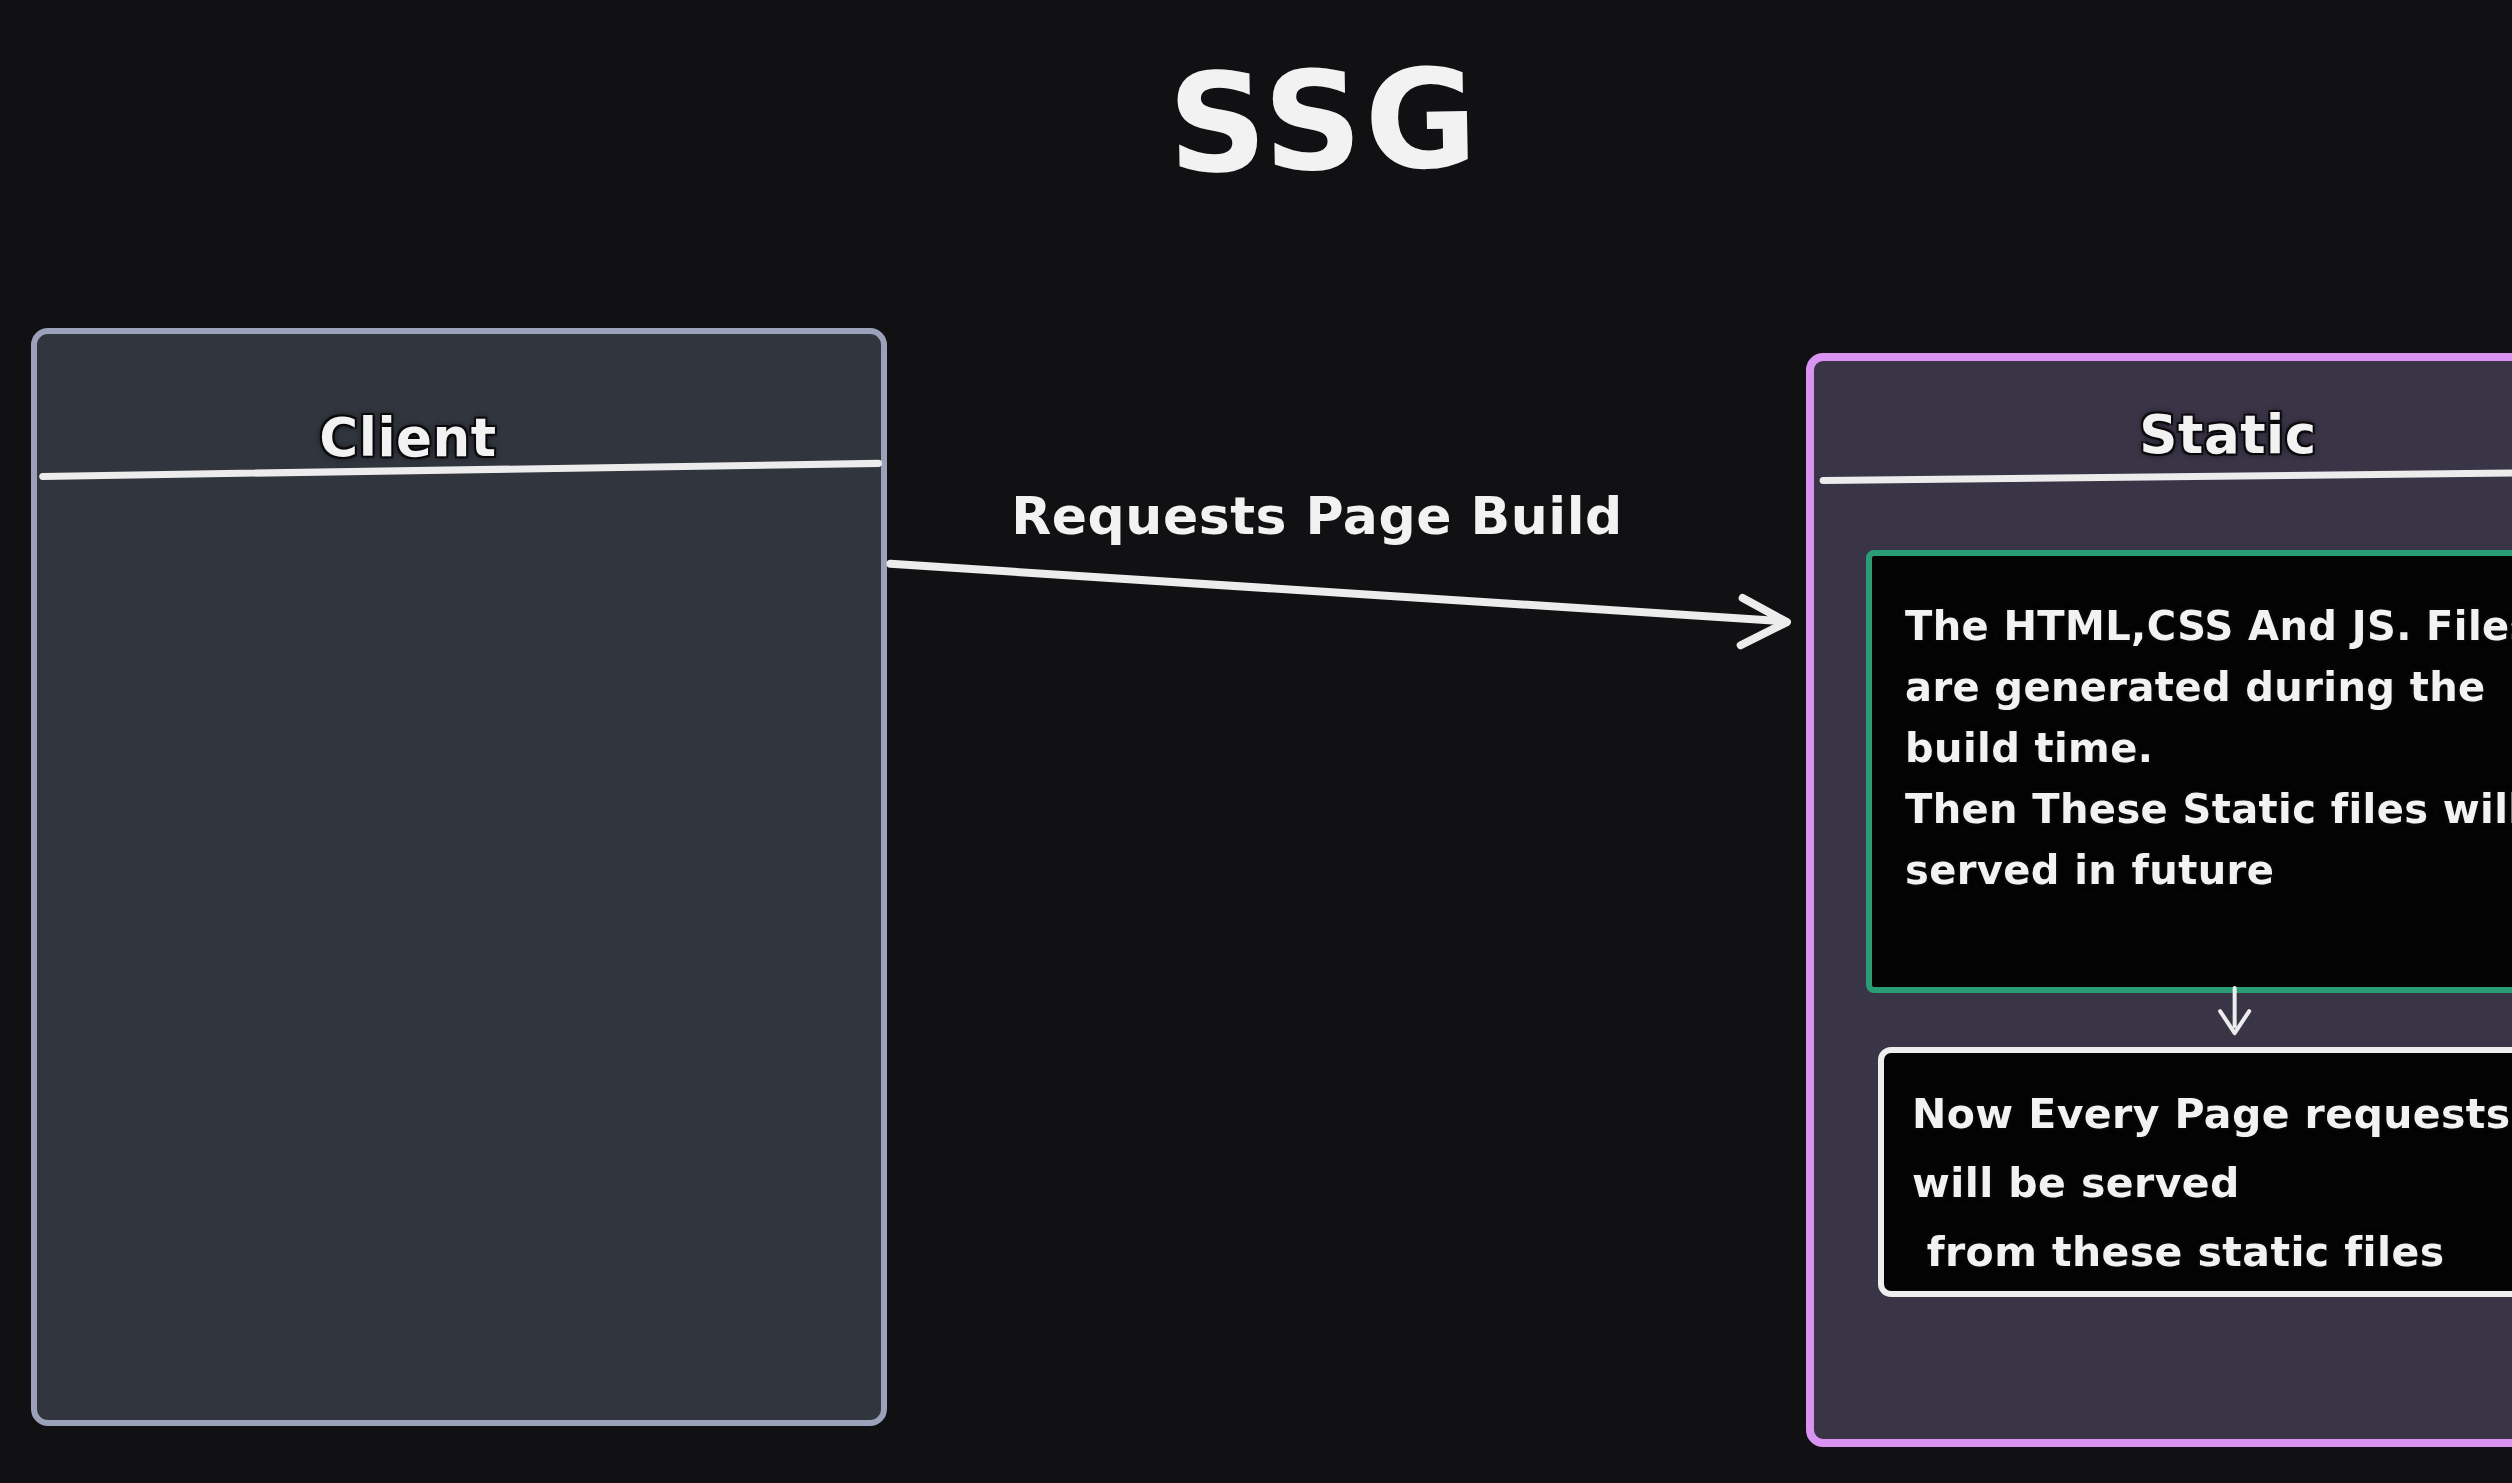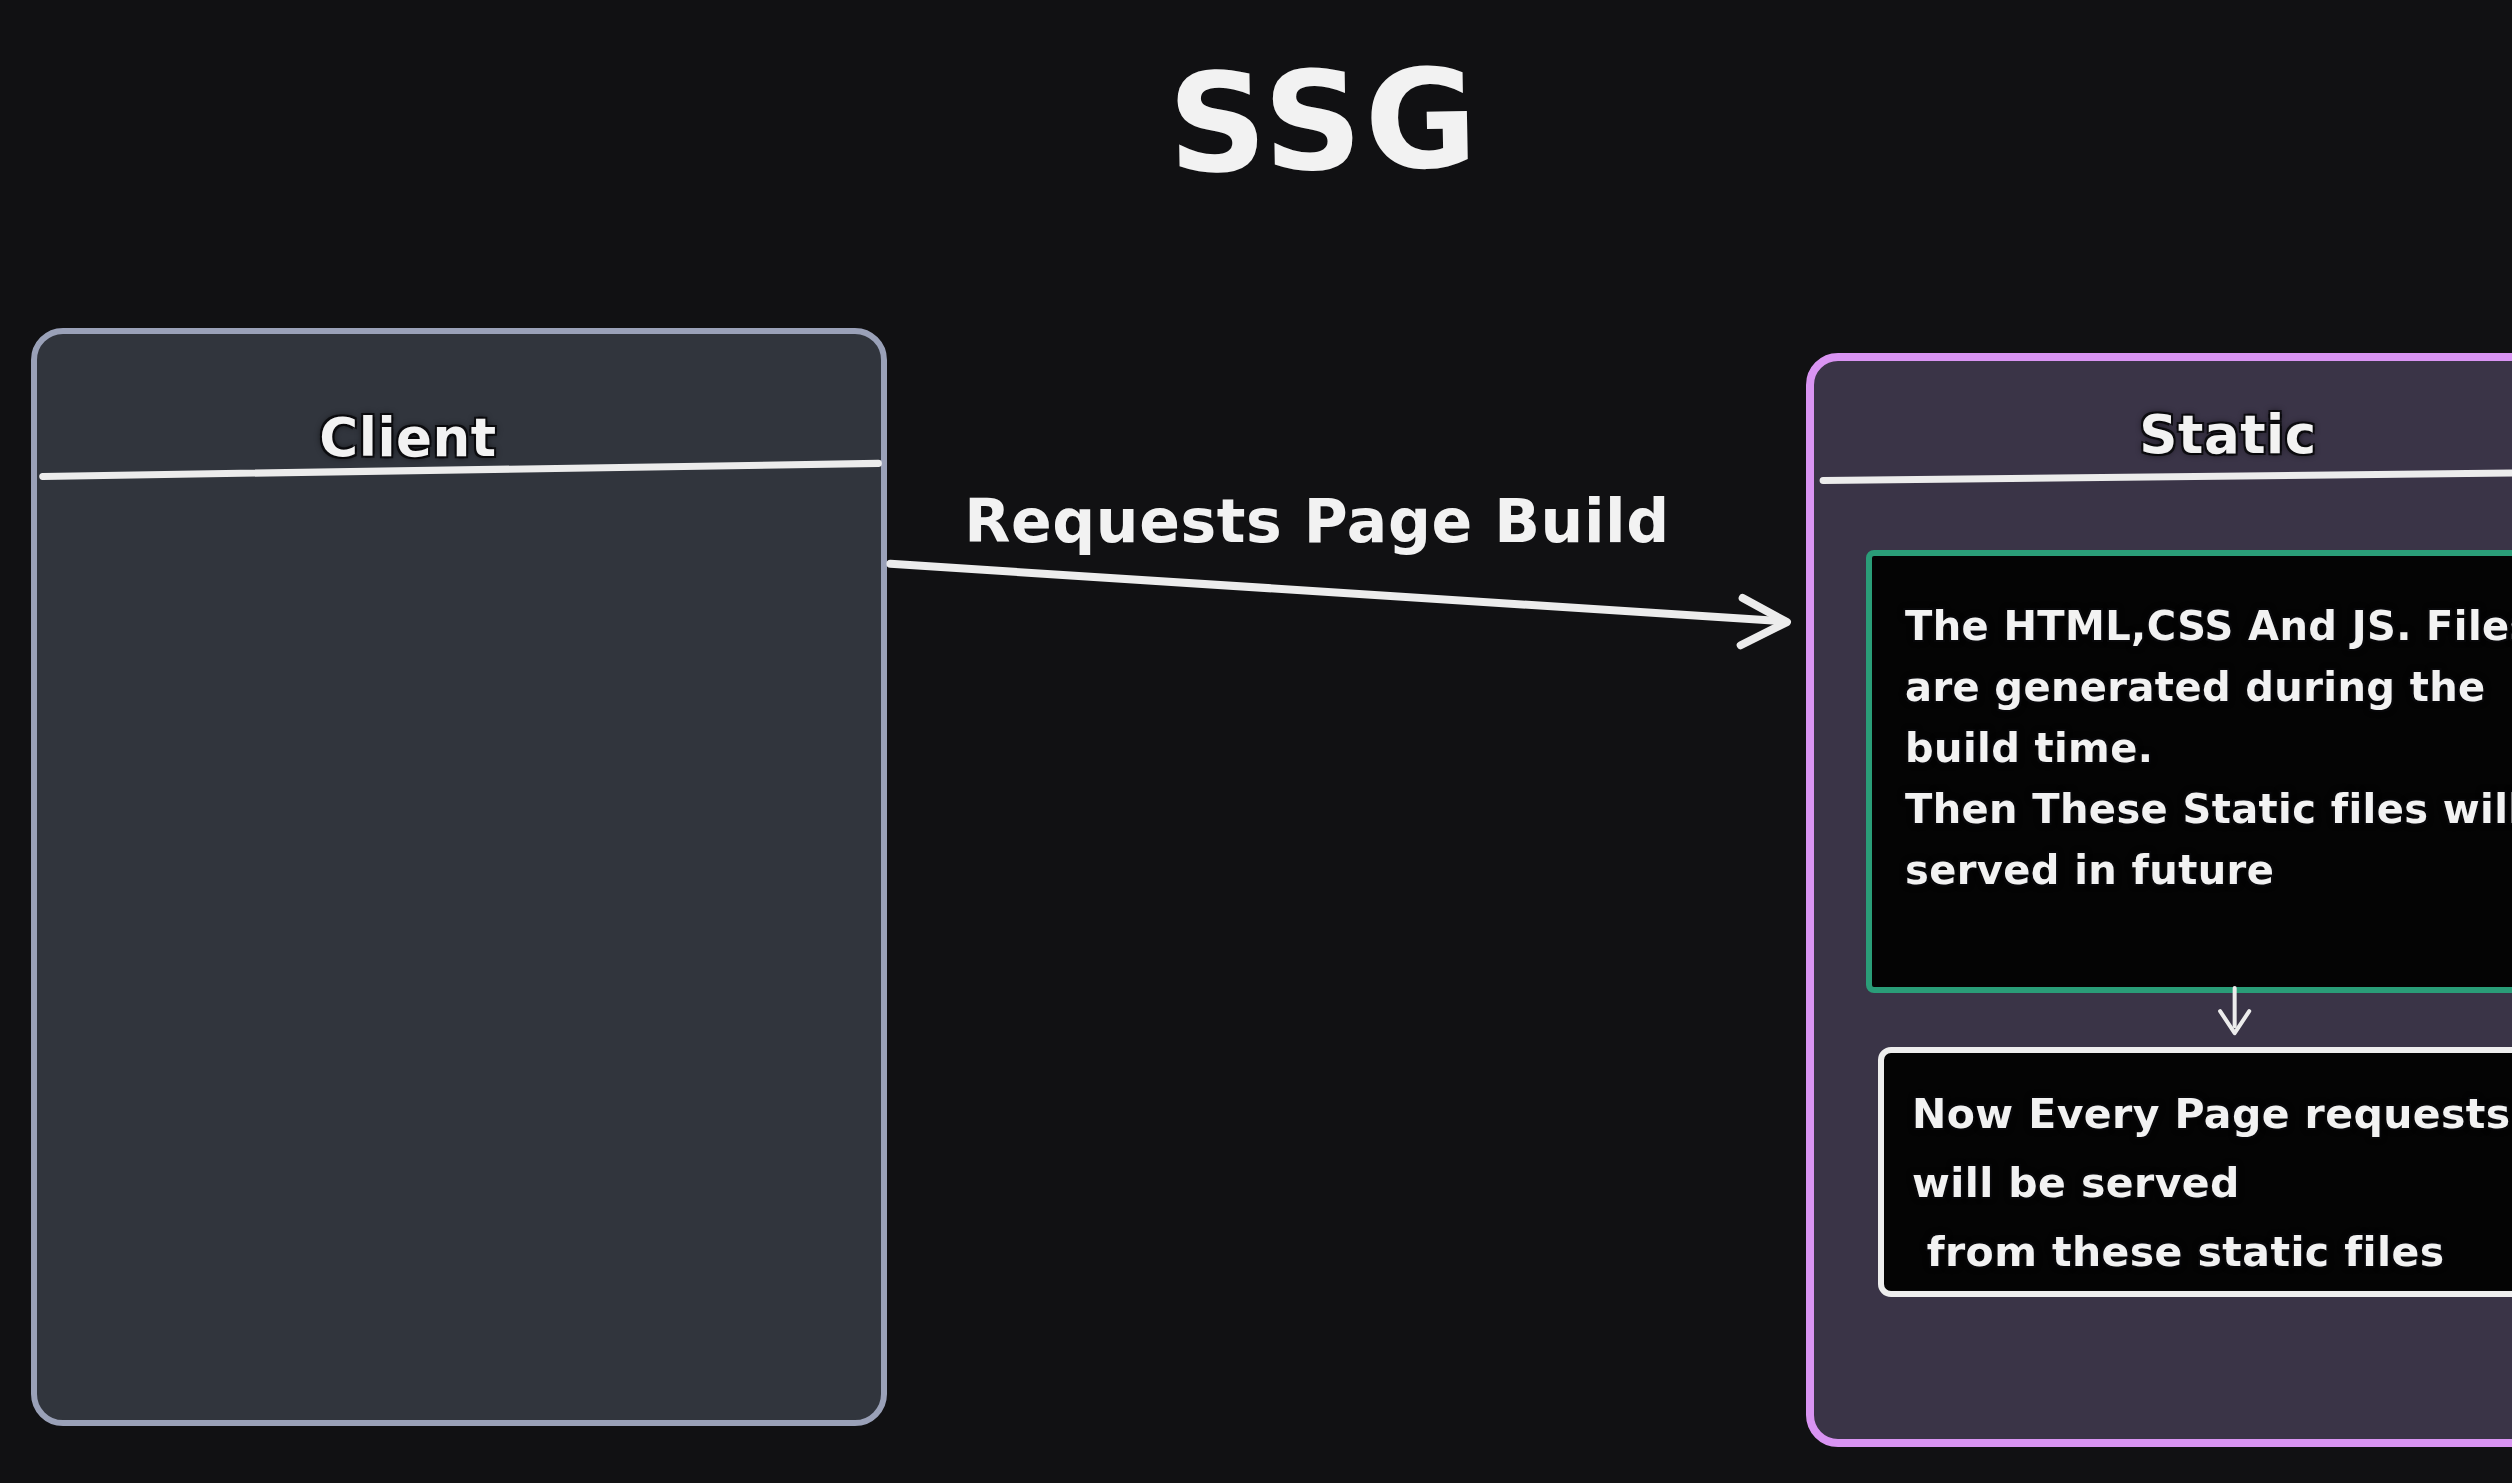--- a/index.html
+++ b/index.html
@@ -35,21 +35,21 @@
     transform: translateX(-50%) rotate(-1deg);
     font-size: 137px;
     line-height: 1;
     color: #f2f2f2;
     font-weight: bold;
     letter-spacing: 0.02em;
   }
   .box {
     position: absolute;
     box-sizing: border-box;
-    border-radius: 32px;
+    border-radius: 17px;
   }
   .client-box {
     left: 31px;
     top: 328px;
     width: 856px;
     height: 1098px;
     background: #31353d;
     border: 6.5px solid #9aa1b8;
   }
   .server-box {
@@ -67,21 +67,21 @@
     line-height: 1.1;
     white-space: nowrap;
   }
   .client-title { left: 371px; top: 75px; }
   .server-title { left: 414px; top: 45px; }
   .conn-label {
     position: absolute;
     left: 1317px;
     top: 486px;
     transform: translateX(-50%);
-    font-size: 60px;
+    font-size: 52px;
     white-space: nowrap;
   }
   .note {
     position: absolute;
     box-sizing: border-box;
     background: #040404;
   }
   .note-build {
     left: 52px;
     top: 189px;

